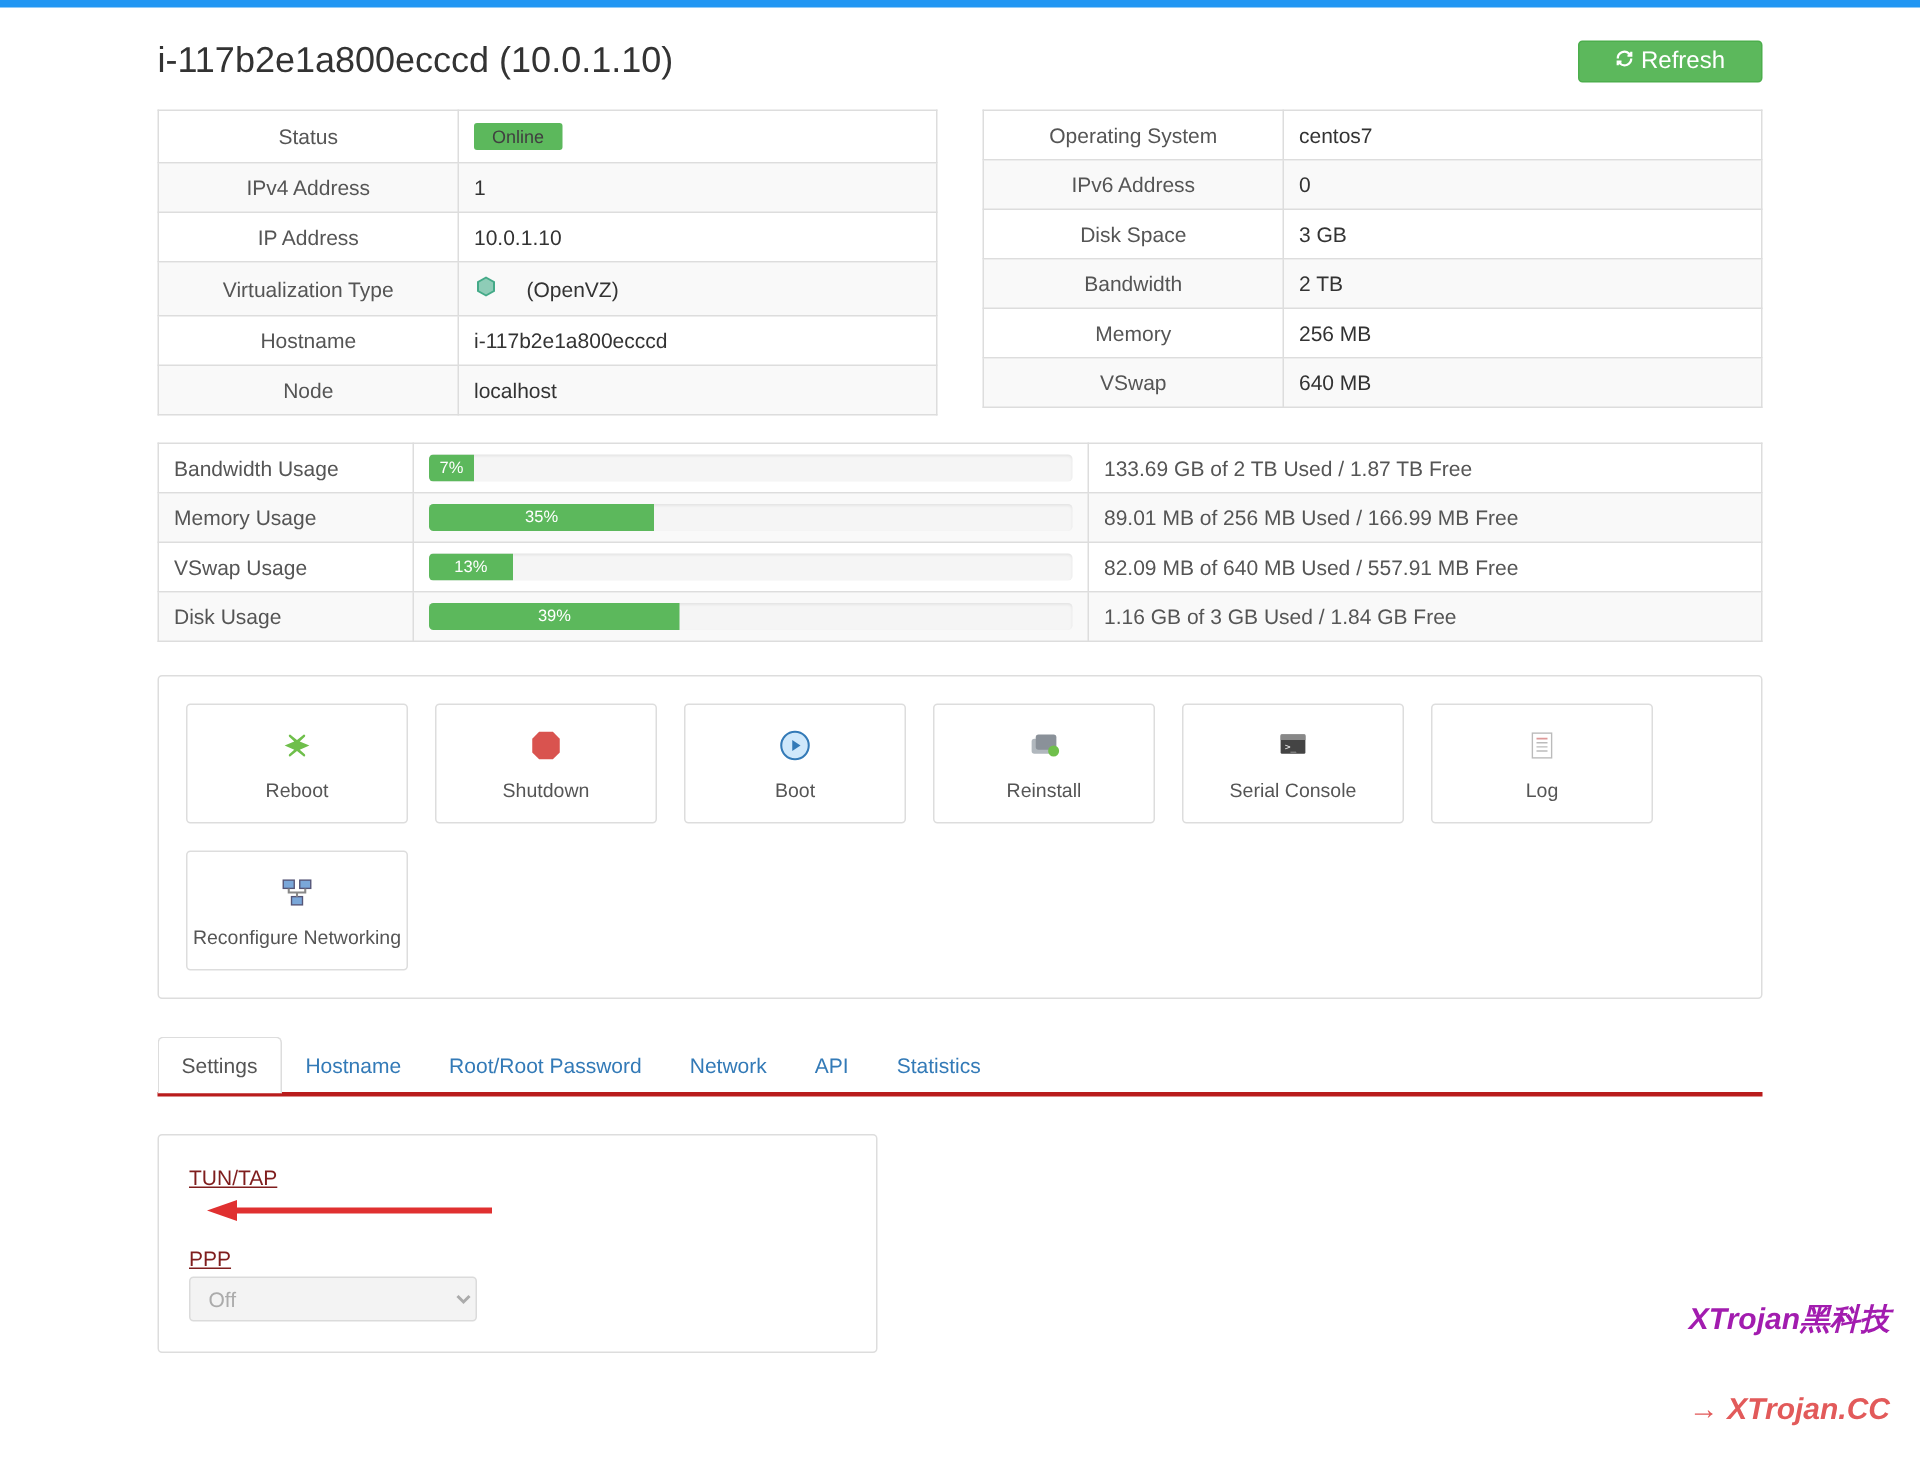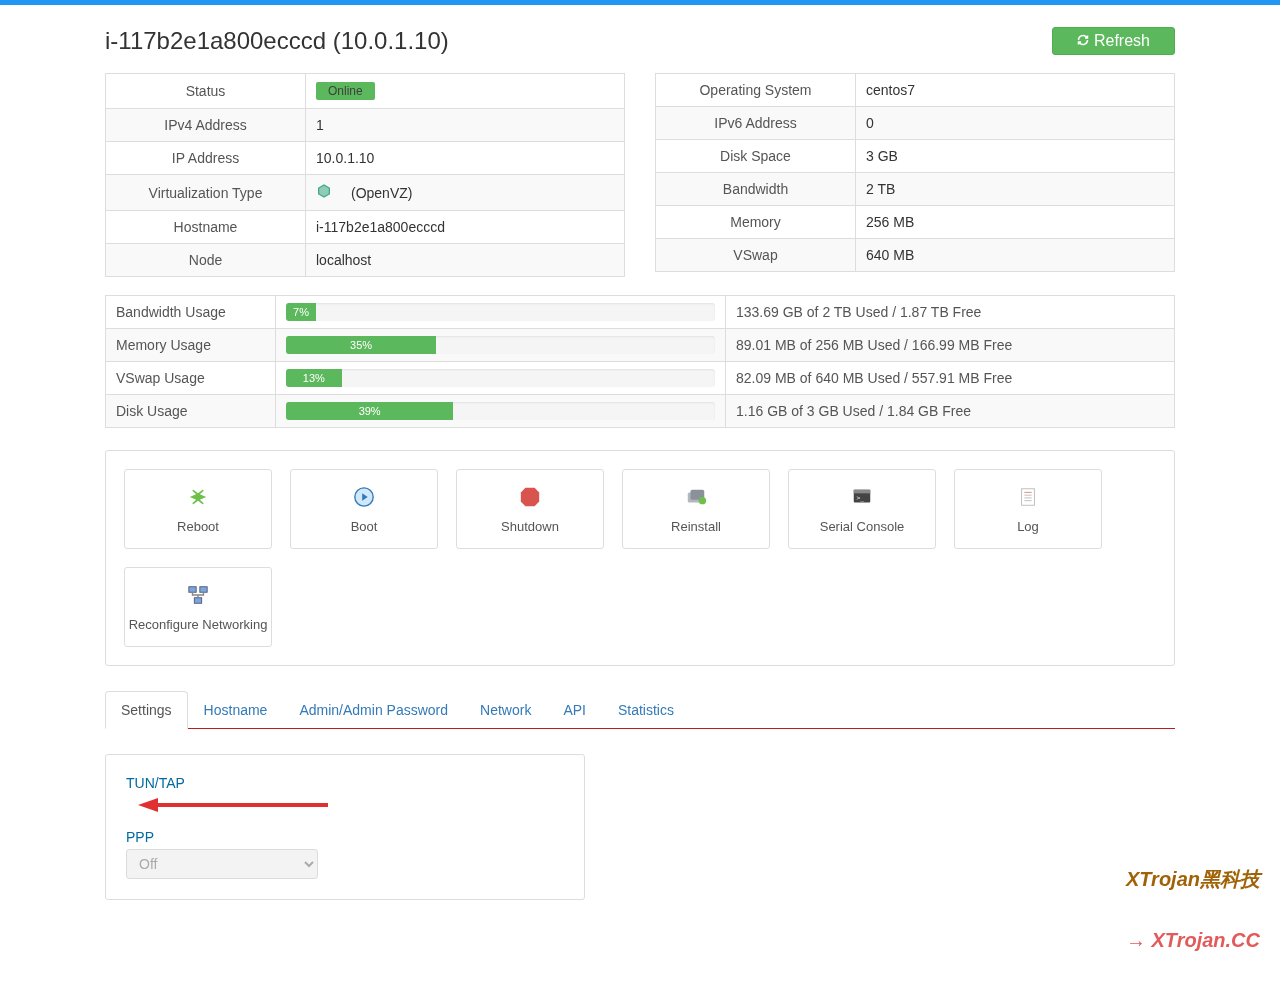--- a/index.html
+++ b/index.html
@@ -56,50 +56,50 @@
 
   .panel { border: 1px solid #ddd; border-radius: 3px; padding: 18px; margin-bottom: 25px; }
   .action-grid { display: flex; flex-wrap: wrap; gap: 18px; }
   .action-btn {
     width: 148px; height: 80px; border: 1px solid #ddd; border-radius: 3px;
     background: #fff; display: flex; flex-direction: column; align-items: center;
     justify-content: center; gap: 10px; cursor: pointer; color: #555; font-size: 13px;
   }
   .action-btn .ico { width: 24px; height: 24px; display: flex; align-items: center; justify-content: center; }
 
-  .tabs { border-bottom: 1px solid #b91c1c; display: flex; margin-bottom: 25px; }
+  .tabs { border-bottom: 3px solid #b91c1c; display: flex; margin-bottom: 25px; }
   .tab {
     padding: 10px 15px; color: #337ab7; cursor: pointer;
     border: 1px solid transparent; border-bottom: none; margin-bottom: -1px;
     border-radius: 4px 4px 0 0;
   }
   .tab.active { color: #555; border-color: #ddd; border-bottom: 1px solid #fff; background: #fff; }
 
   .settings-panel {
     border: 1px solid #ddd; border-radius: 3px; padding: 20px; width: 480px;
   }
   .form-group { margin-bottom: 14px; }
-  .form-group label { display: block; margin-bottom: 4px; color: #0369a1; }
+  .form-group label { display: block; margin-bottom: 4px; color: #7f1d1d; text-decoration: underline; }
   .form-group select {
     width: 192px; padding: 5px 8px; border: 1px solid #ccc; border-radius: 3px;
     background: #fff; font-size: 14px; height: 30px;
   }
   .form-group select[disabled] { background: #eee; color: #888; }
 
   .arrow-annot {
     position: relative; display: inline-block; vertical-align: middle; margin-left: 12px;
   }
   .arrow-annot svg { display: block; }
 
   .watermark {
     position: fixed; right: 20px; bottom: 30px; text-align: left;
     font-family: "Arial", sans-serif; font-style: italic; font-weight: 600;
     pointer-events: none;
   }
-  .watermark .l1 { color: #a16207; font-size: 20px; }
+  .watermark .l1 { color: #a21caf; font-size: 20px; }
   .watermark .l2 { color: #e25a5a; font-size: 20px; margin-top: 36px; }
 </style>
 </head>
 <body>
 
 <div class="topbar"></div>
 
 <div class="container">
 
   <div class="header-row">
@@ -234,33 +234,33 @@
         <span class="ico">
           <svg viewBox="0 0 24 24" width="22" height="22">
               <path fill="#6fbf4b" d="M17 4a1 1 0 0 1 .7 1.7L14 9l7 3-7 3 3.7 3.3A1 1 0 0 1 17 20l-5-4-5 4a1 1 0 0 1-.7-1.7L10 15 3 12l7-3-3.7-3.3A1 1 0 0 1 7 4l5 4z"></path>
             </svg>
         </span>
         <span>Reboot</span>
       </div>
       <div class="action-btn">
         <span class="ico">
           <svg viewBox="0 0 24 24" width="22" height="22">
+              <polygon fill="#d9534f" points="7,2 17,2 22,7 22,17 17,22 7,22 2,17 2,7"></polygon>
+            </svg>
+        </span>
+        <span>Shutdown</span>
+      </div>
+      <div class="action-btn">
+        <span class="ico">
+          <svg viewBox="0 0 24 24" width="22" height="22">
               <circle cx="12" cy="12" r="10" fill="#cfe8fb" stroke="#337ab7" stroke-width="1.5"></circle>
               <polygon fill="#337ab7" points="10,8 16,12 10,16"></polygon>
             </svg>
         </span>
         <span>Boot</span>
-      </div>
-      <div class="action-btn">
-        <span class="ico">
-          <svg viewBox="0 0 24 24" width="22" height="22">
-              <polygon fill="#d9534f" points="7,2 17,2 22,7 22,17 17,22 7,22 2,17 2,7"></polygon>
-            </svg>
-        </span>
-        <span>Shutdown</span>
       </div>
       <div class="action-btn">
         <span class="ico">
           <svg viewBox="0 0 24 24" width="22" height="22">
               <rect x="3" y="7" width="15" height="11" rx="2" fill="#b0b7bd"></rect>
               <rect x="6" y="4" width="15" height="11" rx="2" fill="#8a9199"></rect>
               <circle cx="19" cy="16" r="4" fill="#6fbf4b"></circle>
             </svg>
         </span>
         <span>Reinstall</span>
@@ -297,21 +297,21 @@
             </svg>
         </span>
         <span>Reconfigure Networking</span>
       </div>
     </div>
   </div>
 
   <div class="tabs">
     <div class="tab active">Settings</div>
     <div class="tab">Hostname</div>
-    <div class="tab">Admin/Admin Password</div>
+    <div class="tab">Root/Root Password</div>
     <div class="tab">Network</div>
     <div class="tab">API</div>
     <div class="tab">Statistics</div>
   </div>
 
   <div class="settings-panel">
     <div class="form-group">
       <label>TUN/TAP</label>
       <span class="arrow-annot">
         <svg width="190" height="20" viewBox="0 0 190 20">

